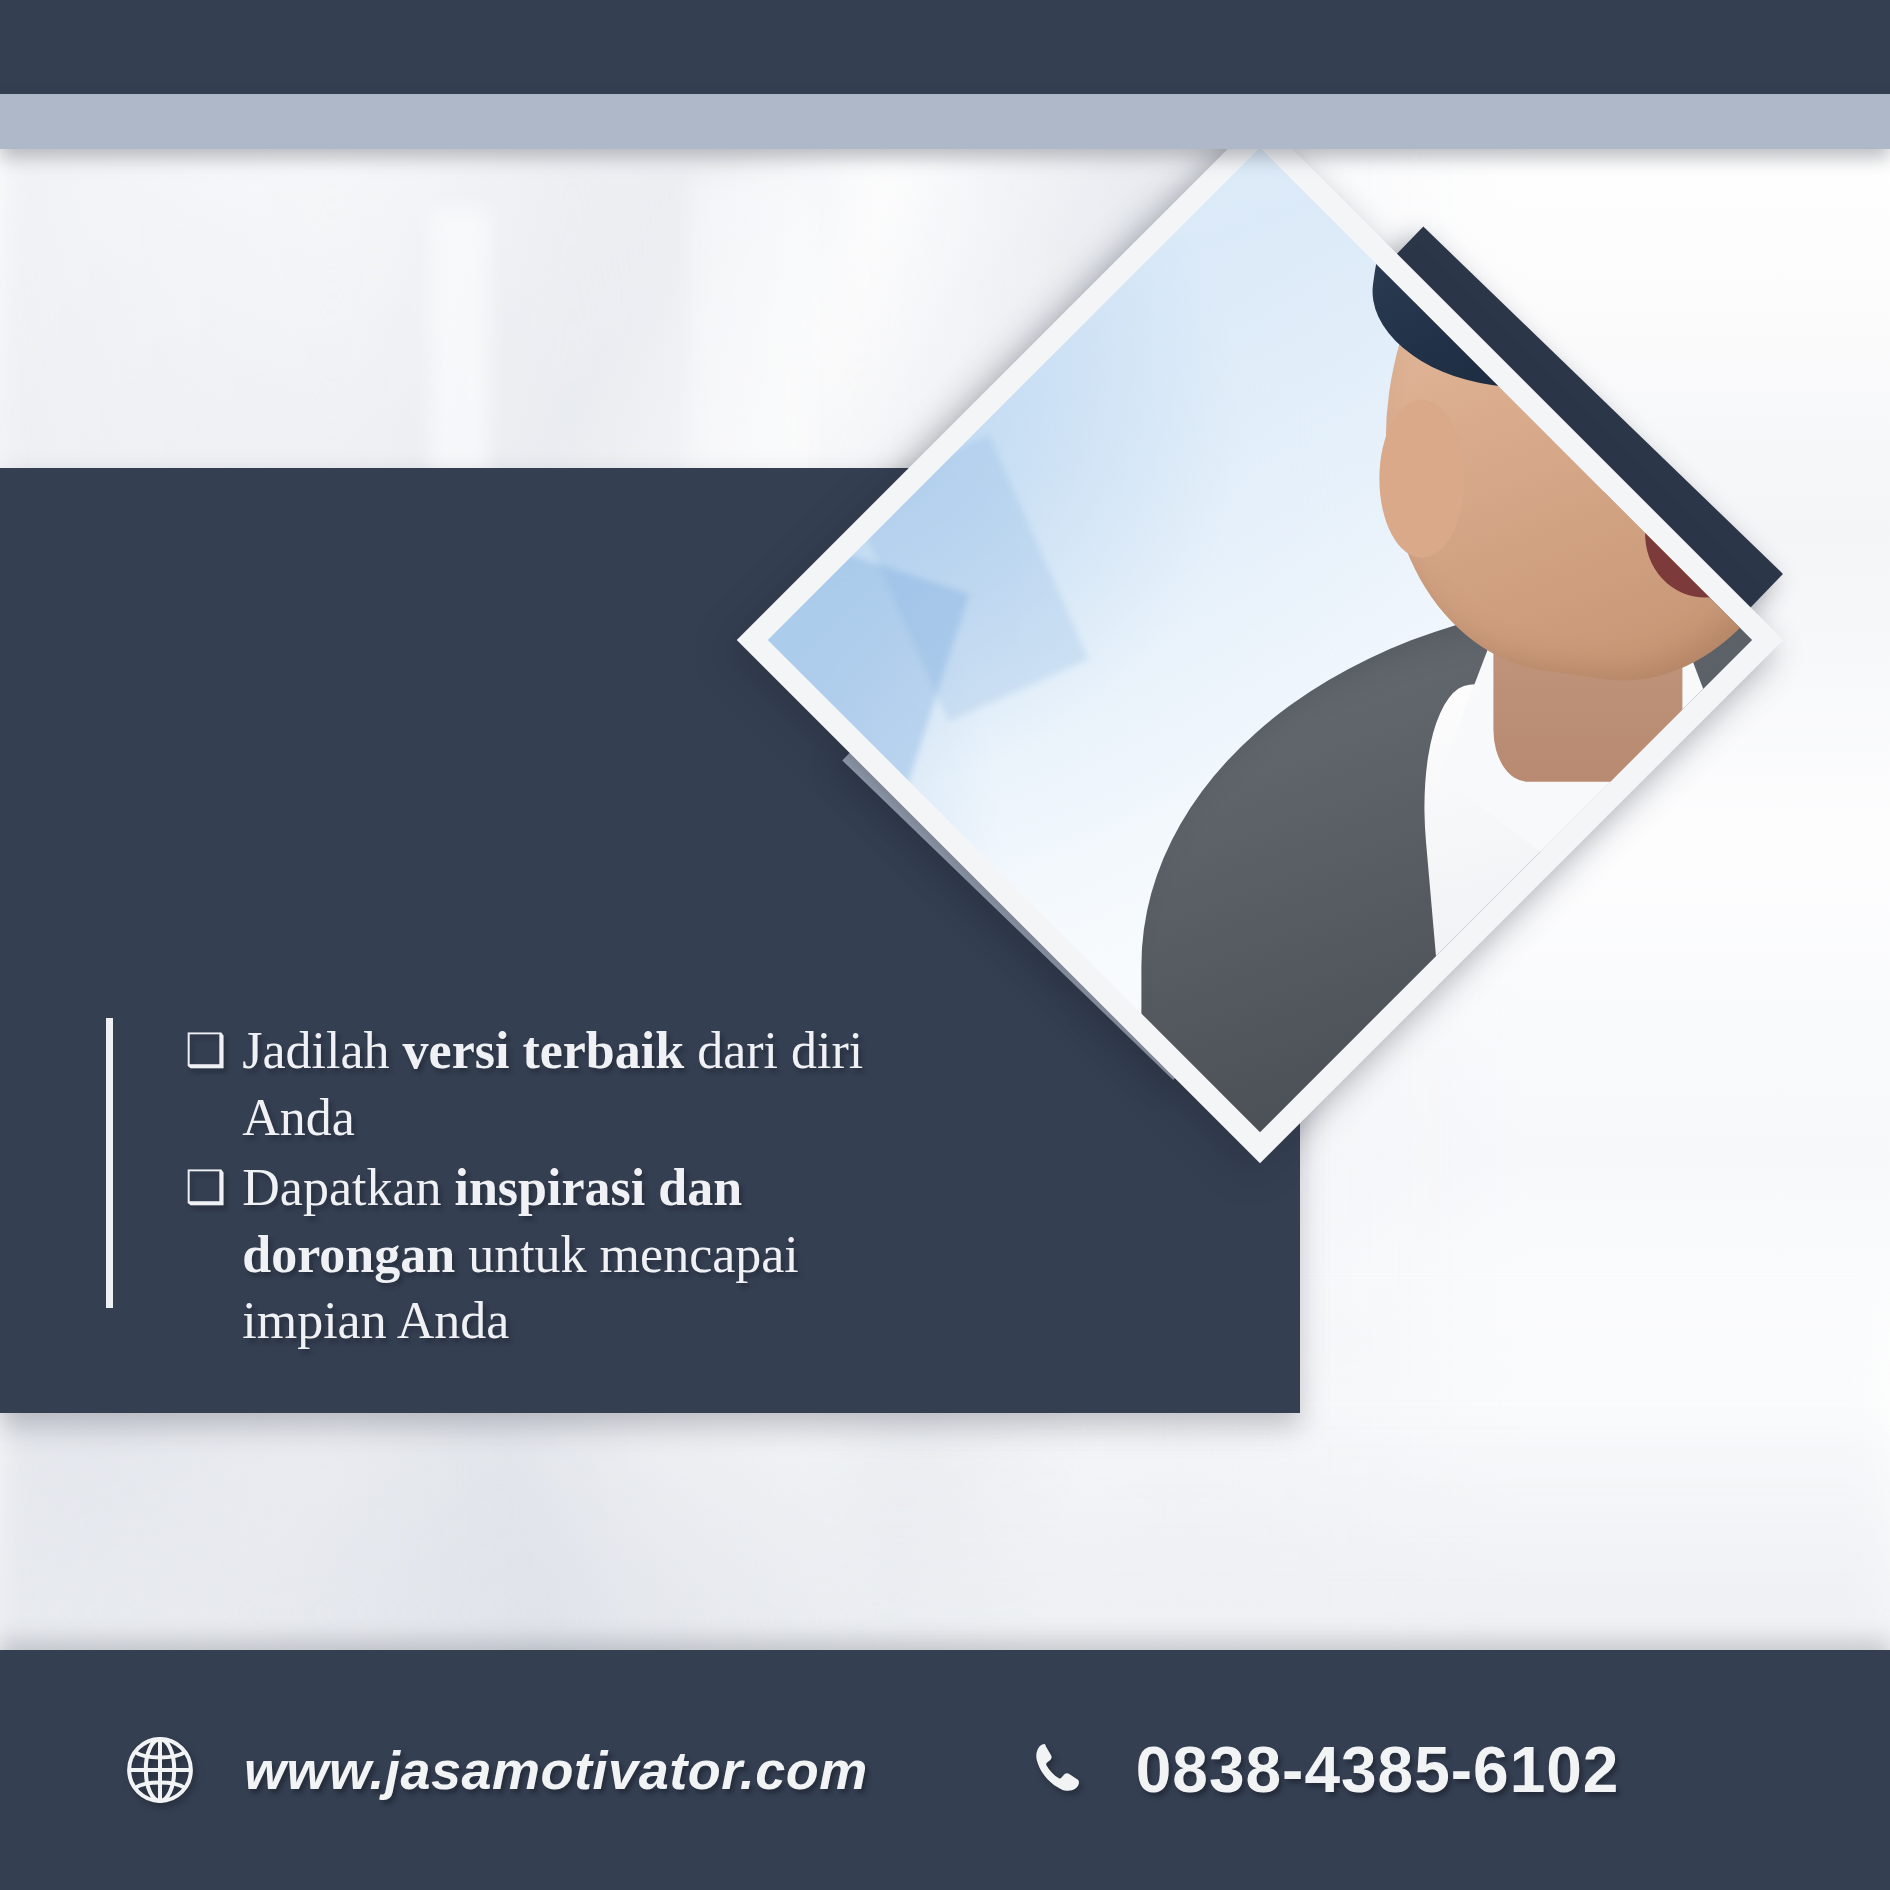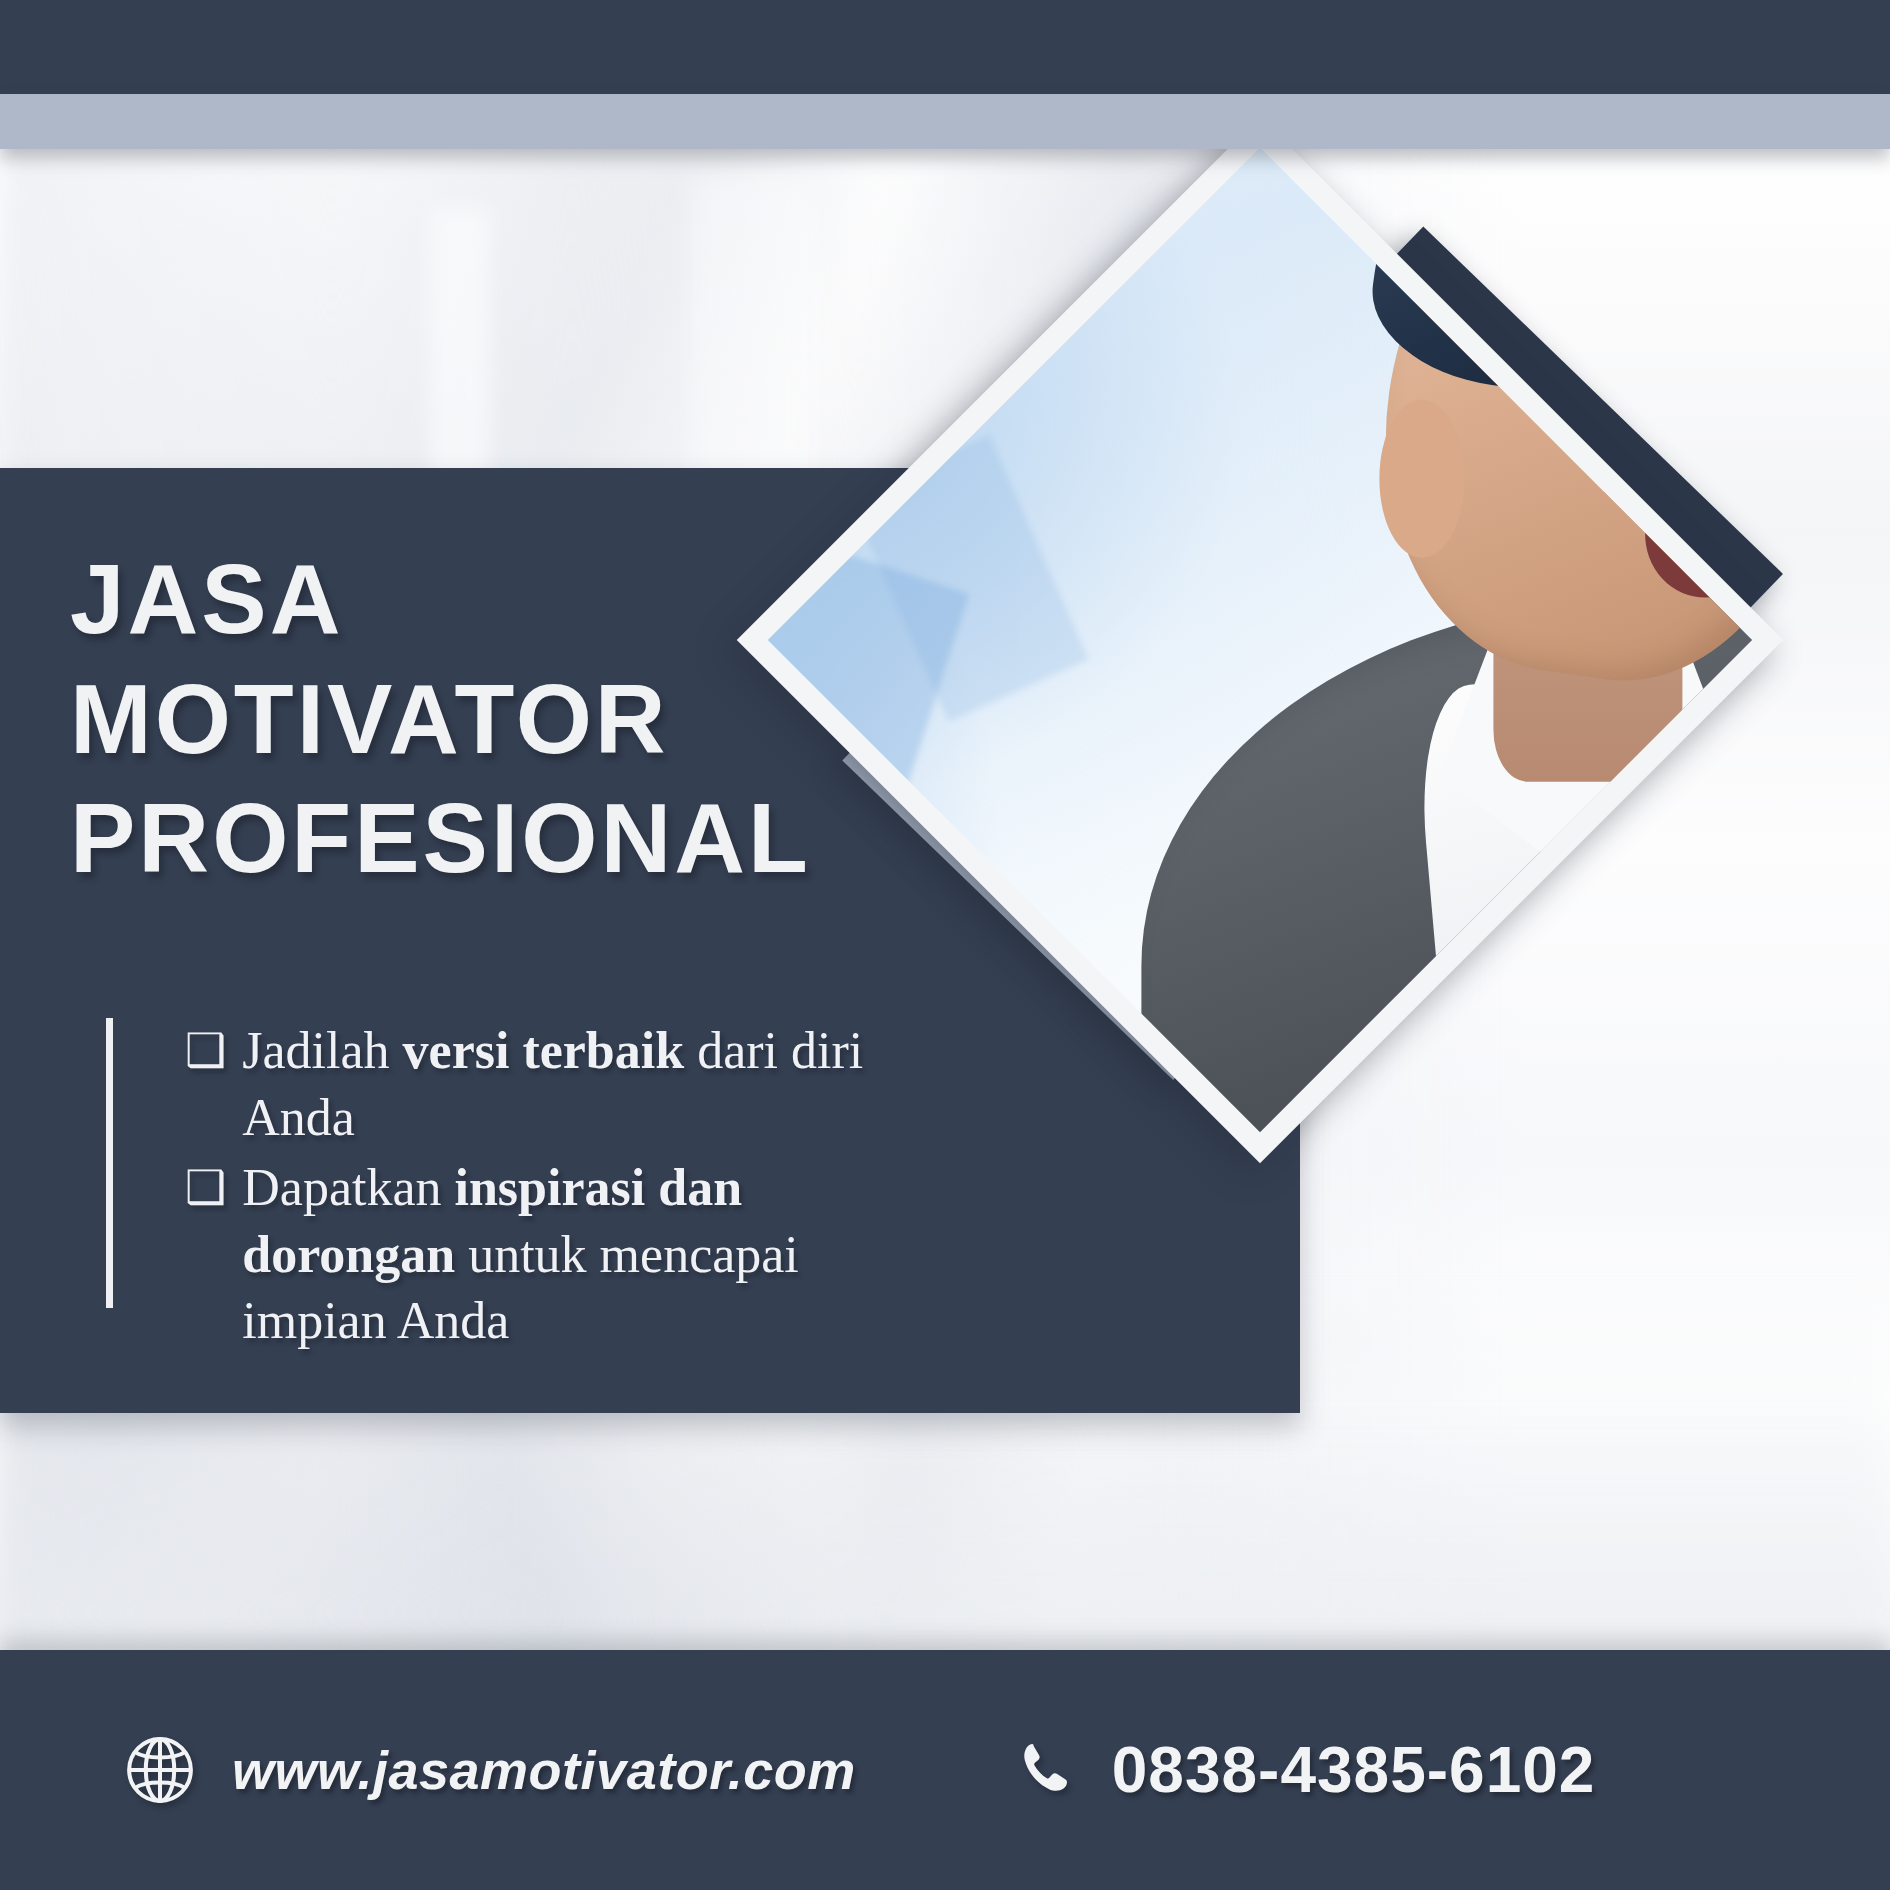--- a/index.html
+++ b/index.html
@@ -57,21 +57,21 @@
   .footerbar{
     position:absolute;left:0;bottom:0;width:1890px;height:240px;
     background:#343f52;z-index:9;
     box-shadow:0 -10px 20px rgba(60,65,75,0.22);
     display:flex;align-items:center;
   }
   .footer-inner{
     display:flex;align-items:center;width:100%;
     padding-left:122px;box-sizing:border-box;
   }
-  .f-item{display:flex;align-items:center;}
+  .f-item{display:flex;align-items:center;gap:12px;}
   .f-item.web{margin-right:160px;}
   .globe-icon{width:76px;height:76px;margin-right:34px;flex:none;
     filter:drop-shadow(3px 4px 3px rgba(20,24,32,0.45));}
   .phone-icon{width:64px;height:64px;margin-right:32px;flex:none;
     filter:drop-shadow(3px 4px 3px rgba(20,24,32,0.45));}
   .f-text{
     color:#f2f3f5;font-size:54px;font-weight:bold;font-style:italic;
     letter-spacing:0.5px;white-space:nowrap;
     text-shadow:3px 4px 4px rgba(22,26,34,0.5);
   }
@@ -243,25 +243,20 @@
             <div class="m-hair"></div>
             <div class="m-ear"></div>
             <div class="m-mouth"></div>
 
           </div>
         </div>
       </div>
     </div>
   </div>
 
-  <div class="headline">
-    <div>JASA</div>
-    <div>MOTIVATOR</div>
-    <div>PROFESIONAL</div>
-  </div>
 
   <div class="bullets">
     <div class="bullet-row">
       <span class="bullet-box">❑</span>
       <span class="bullet-text"><span>Jadilah </span><b>versi terbaik</b><span> dari diri Anda</span></span>
     </div>
     <div class="bullet-row">
       <span class="bullet-box">❑</span>
       <span class="bullet-text"><span>Dapatkan </span><b>inspirasi dan dorongan</b><span> untuk mencapai impian Anda</span></span>
     </div>

